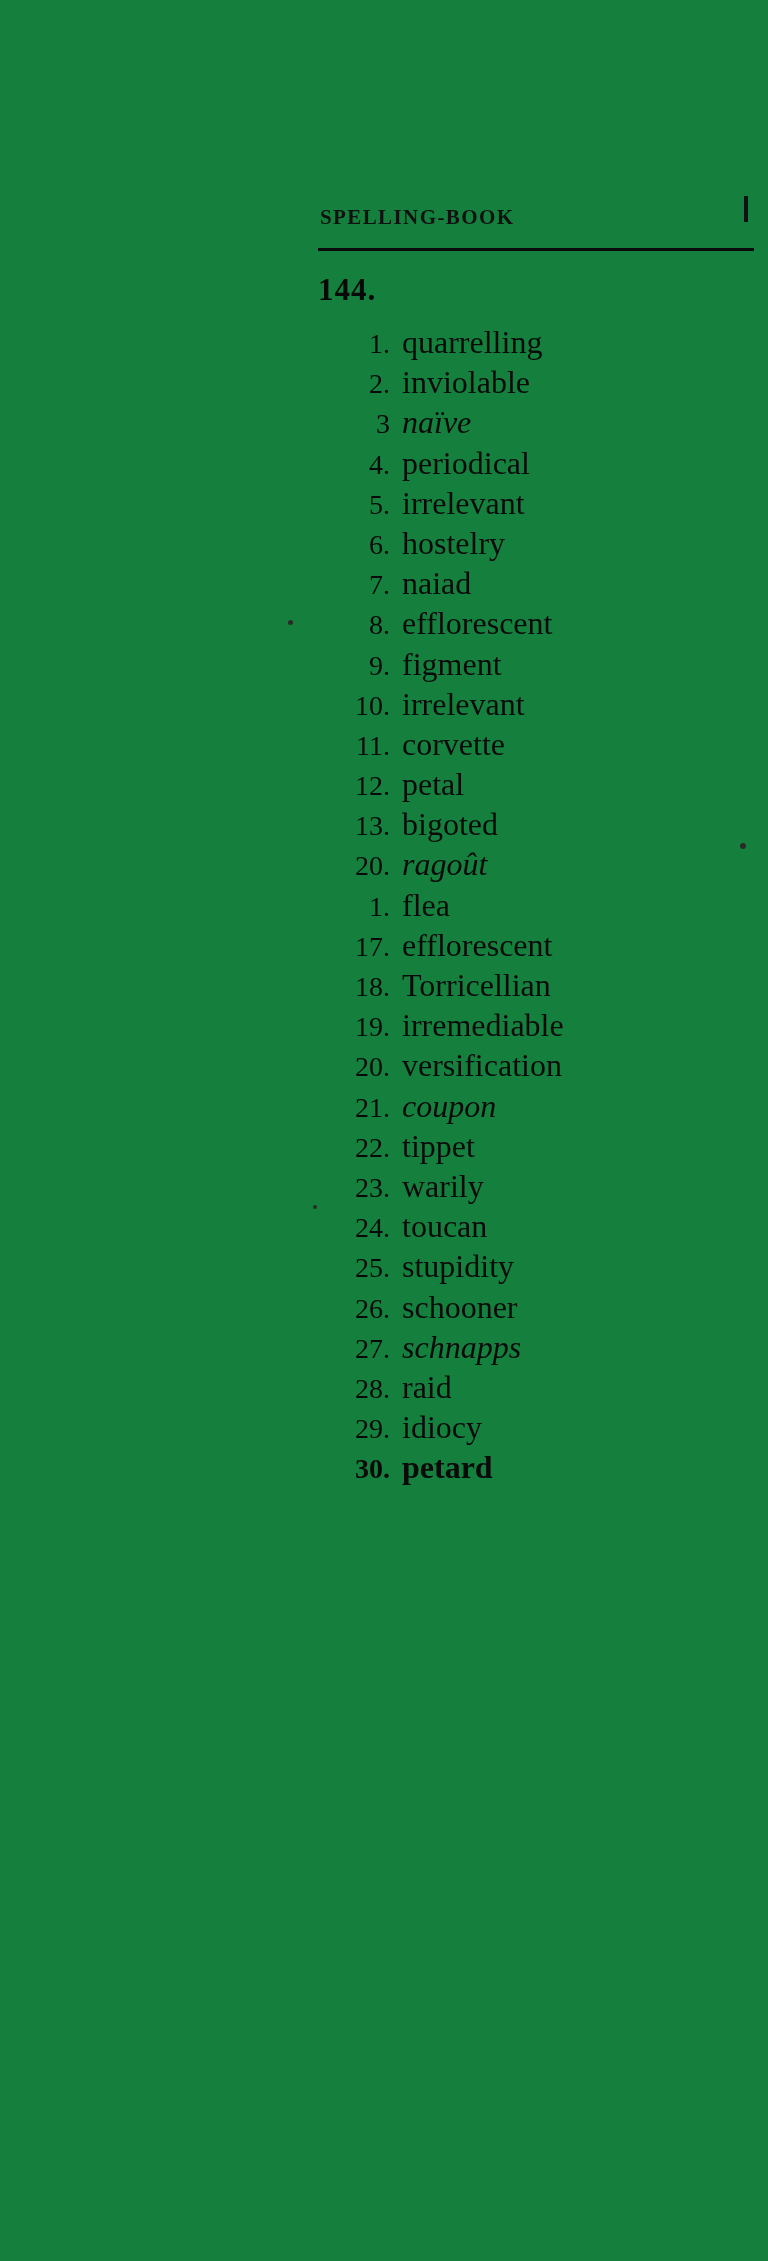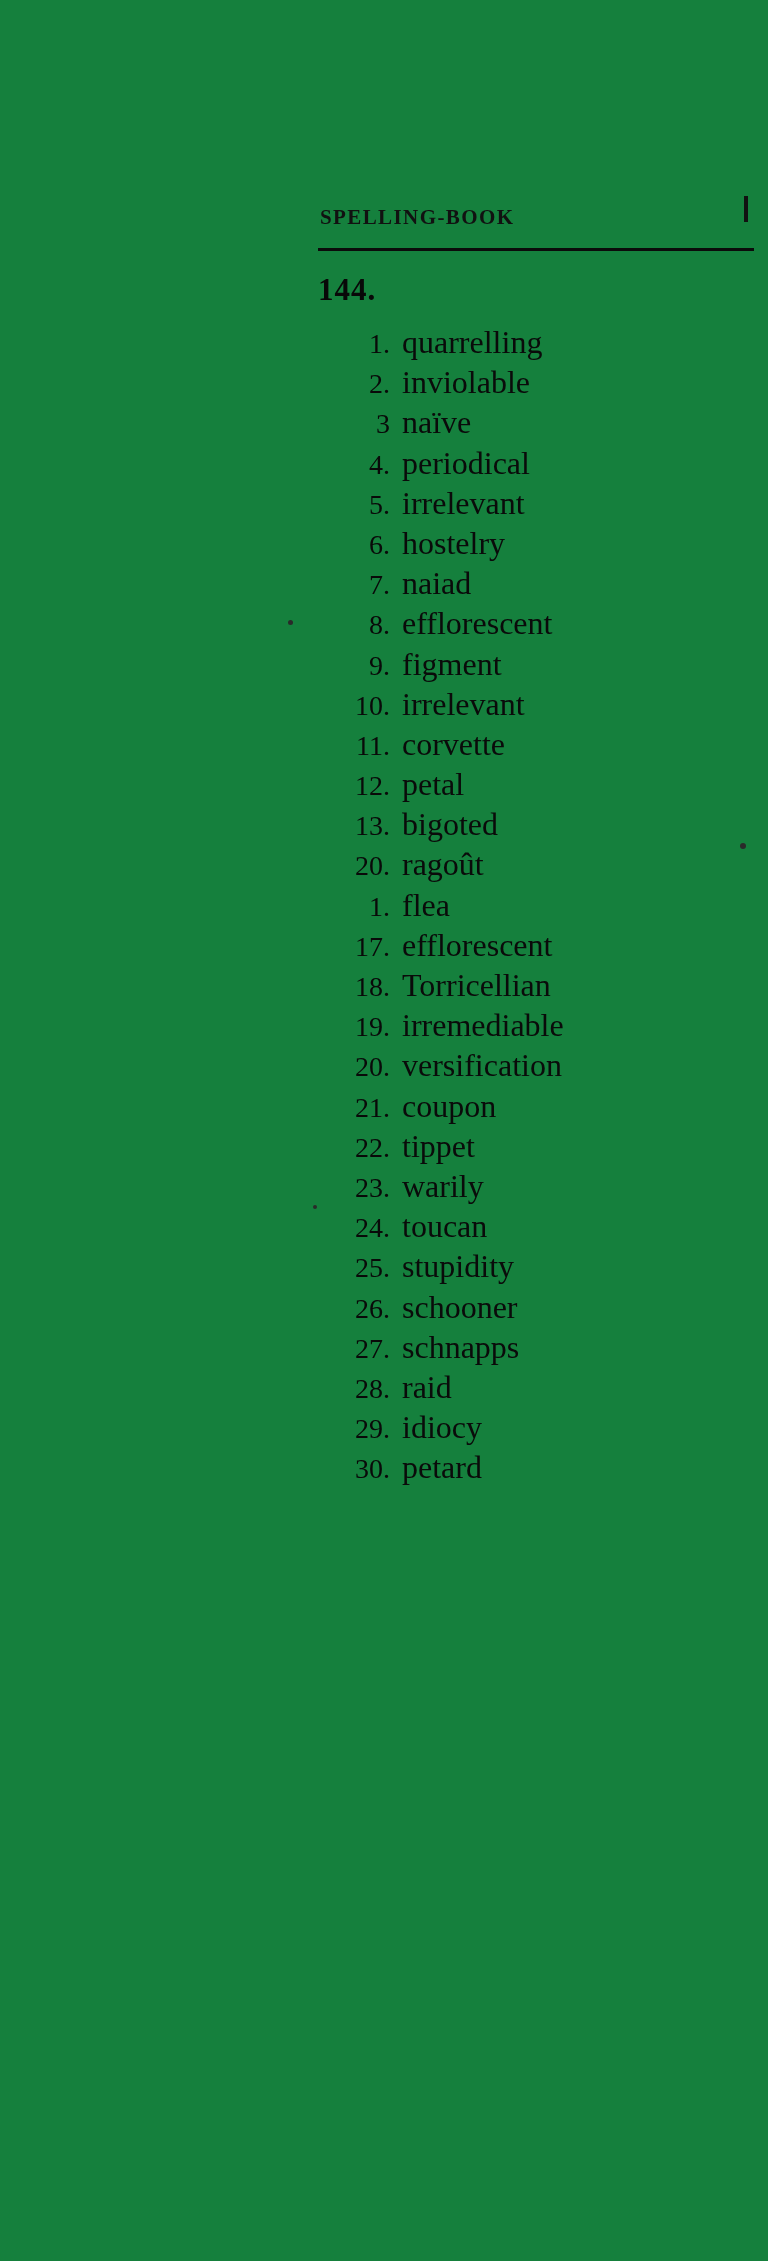--- a/index.html
+++ b/index.html
@@ -88,24 +88,25 @@
     color: #090909;
     font-family: "Liberation Serif", serif;
   }
   .word-text {
     font-size: 32px;
     color: #0a0a0a;
     font-family: "Liberation Serif", serif;
     white-space: nowrap;
   }
   .word-text.italic {
+    font-style: italic;
   }
   .word-row.bold .word-num,
   .word-row.bold .word-text {
-    font-weight: normal;
+    font-weight: bold;
   }
 
   
   .speck {
     position: absolute;
     background: #2a2a2a;
     border-radius: 50%;
   }
   .speck-a { top: 620px; left: 288px; width: 5px; height: 5px; }
   .speck-b { top: 843px; left: 740px; width: 6px; height: 6px; }

